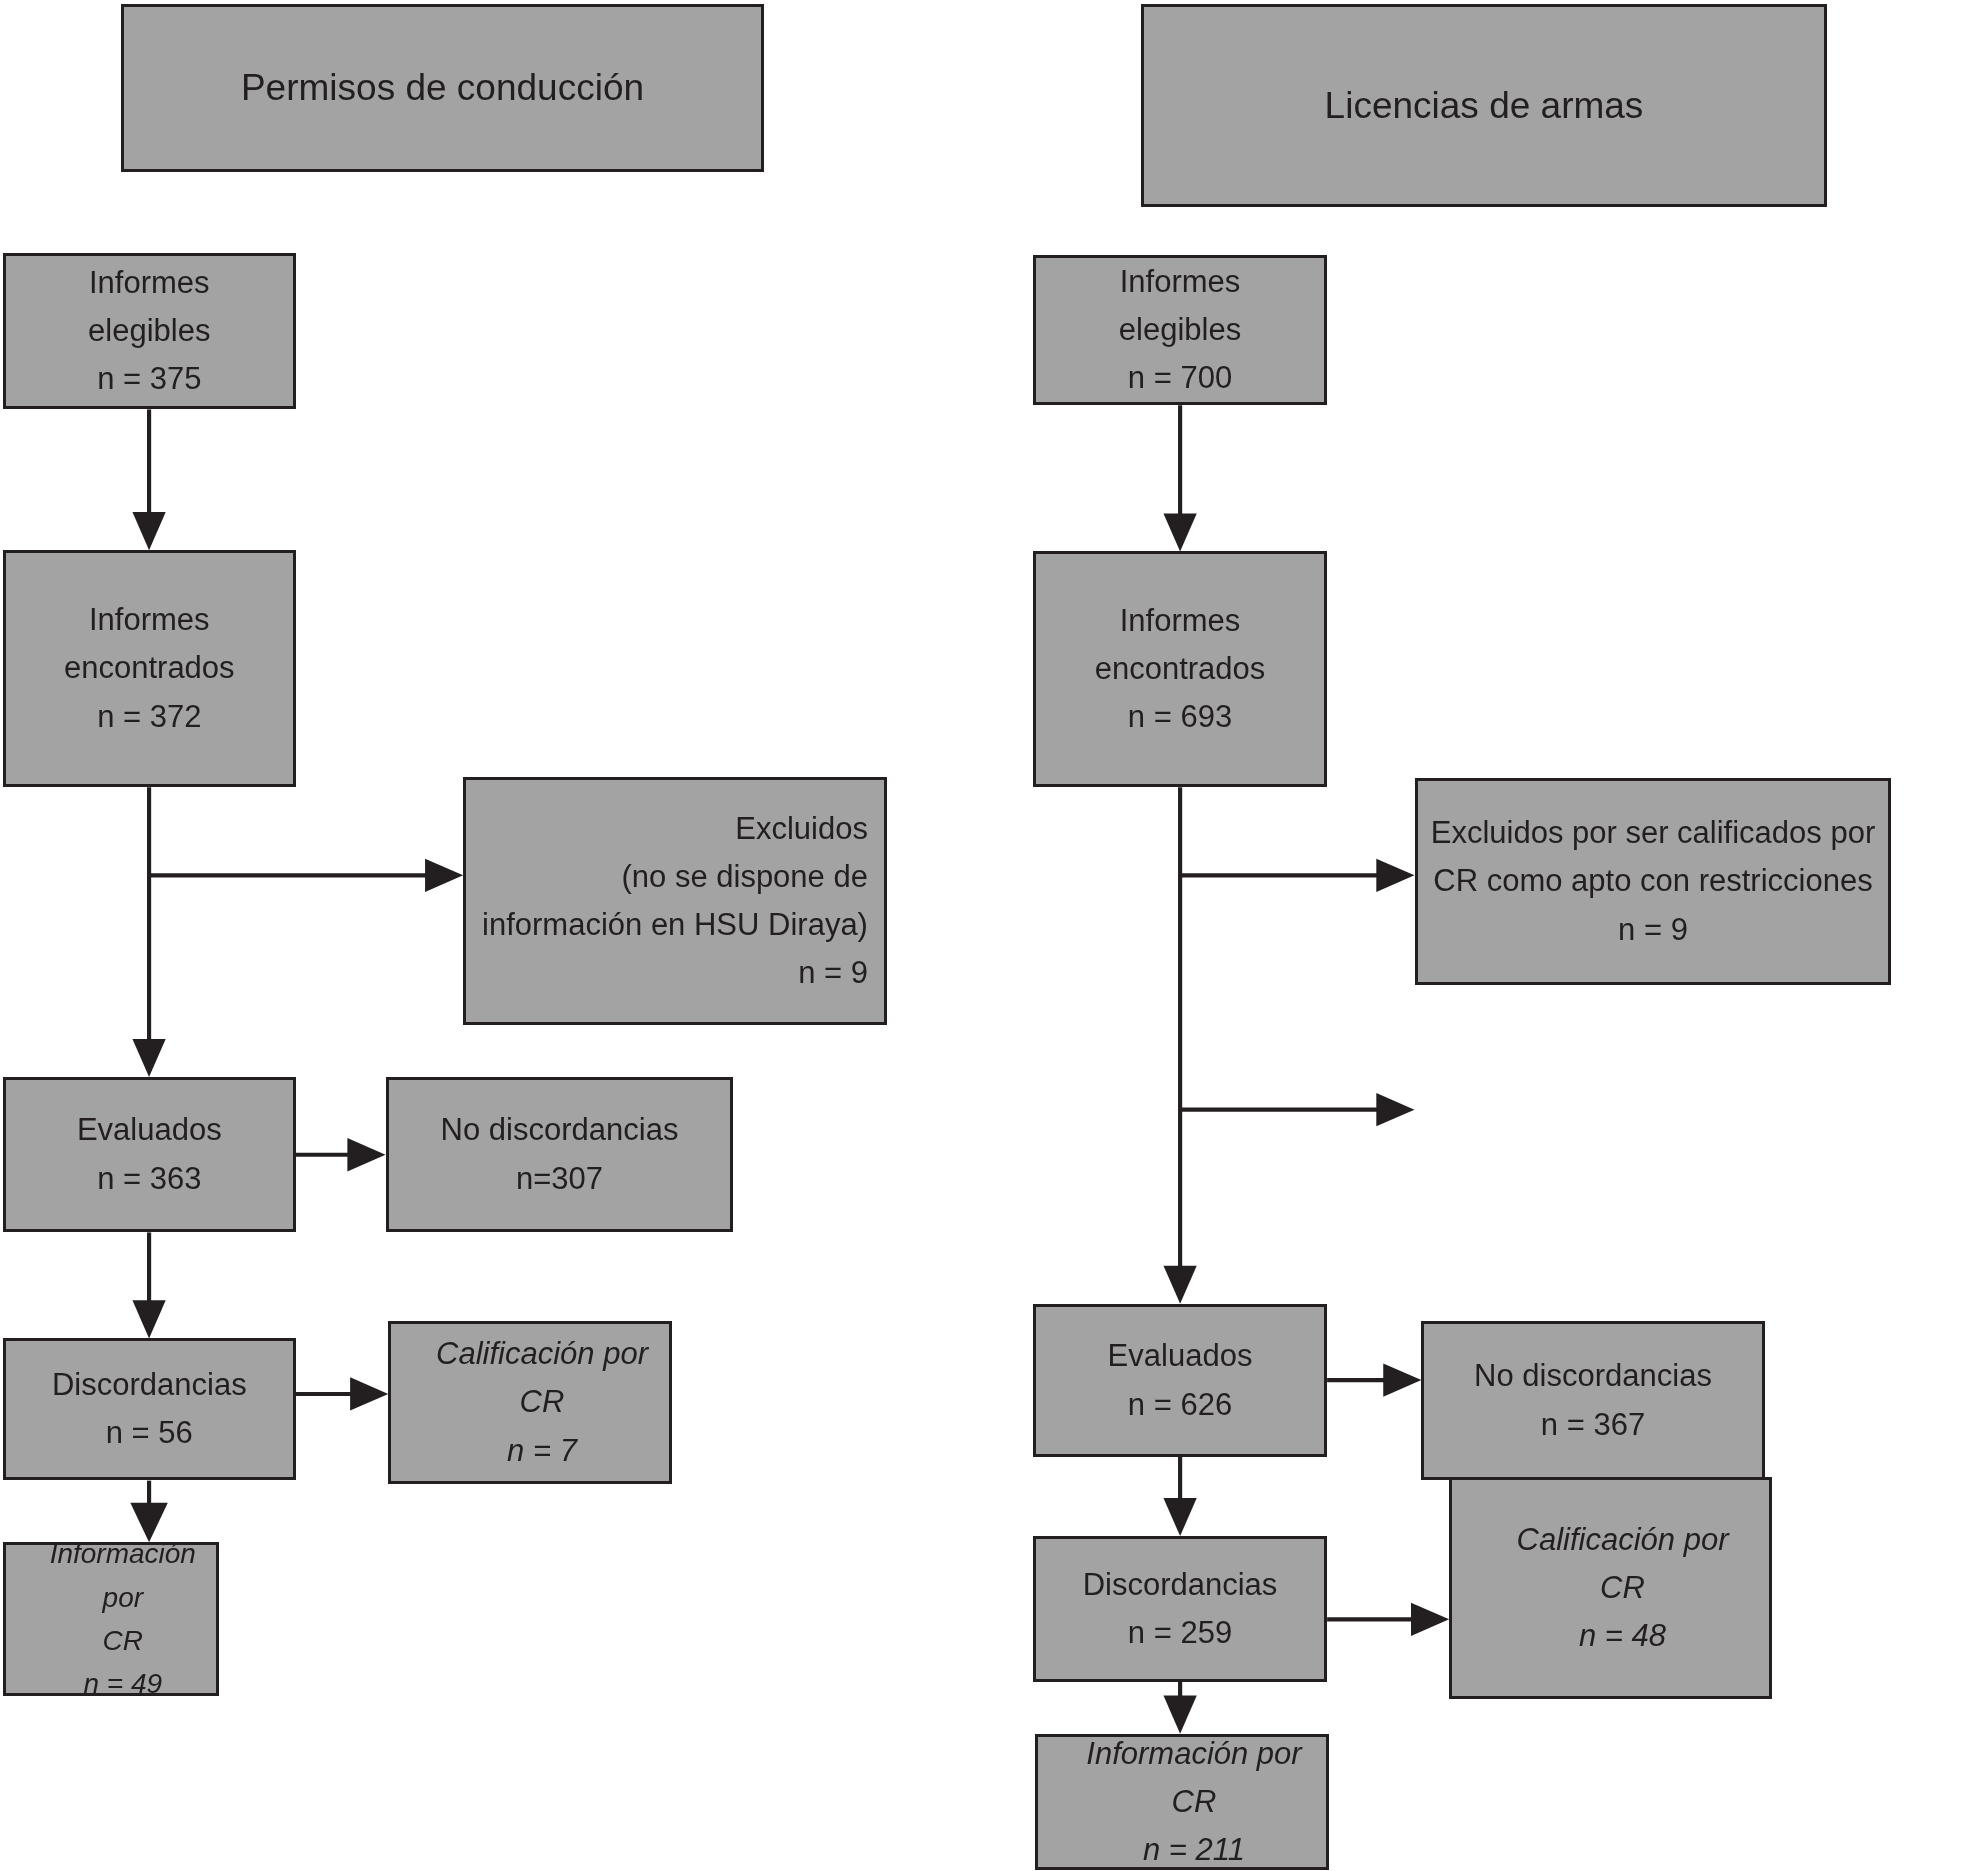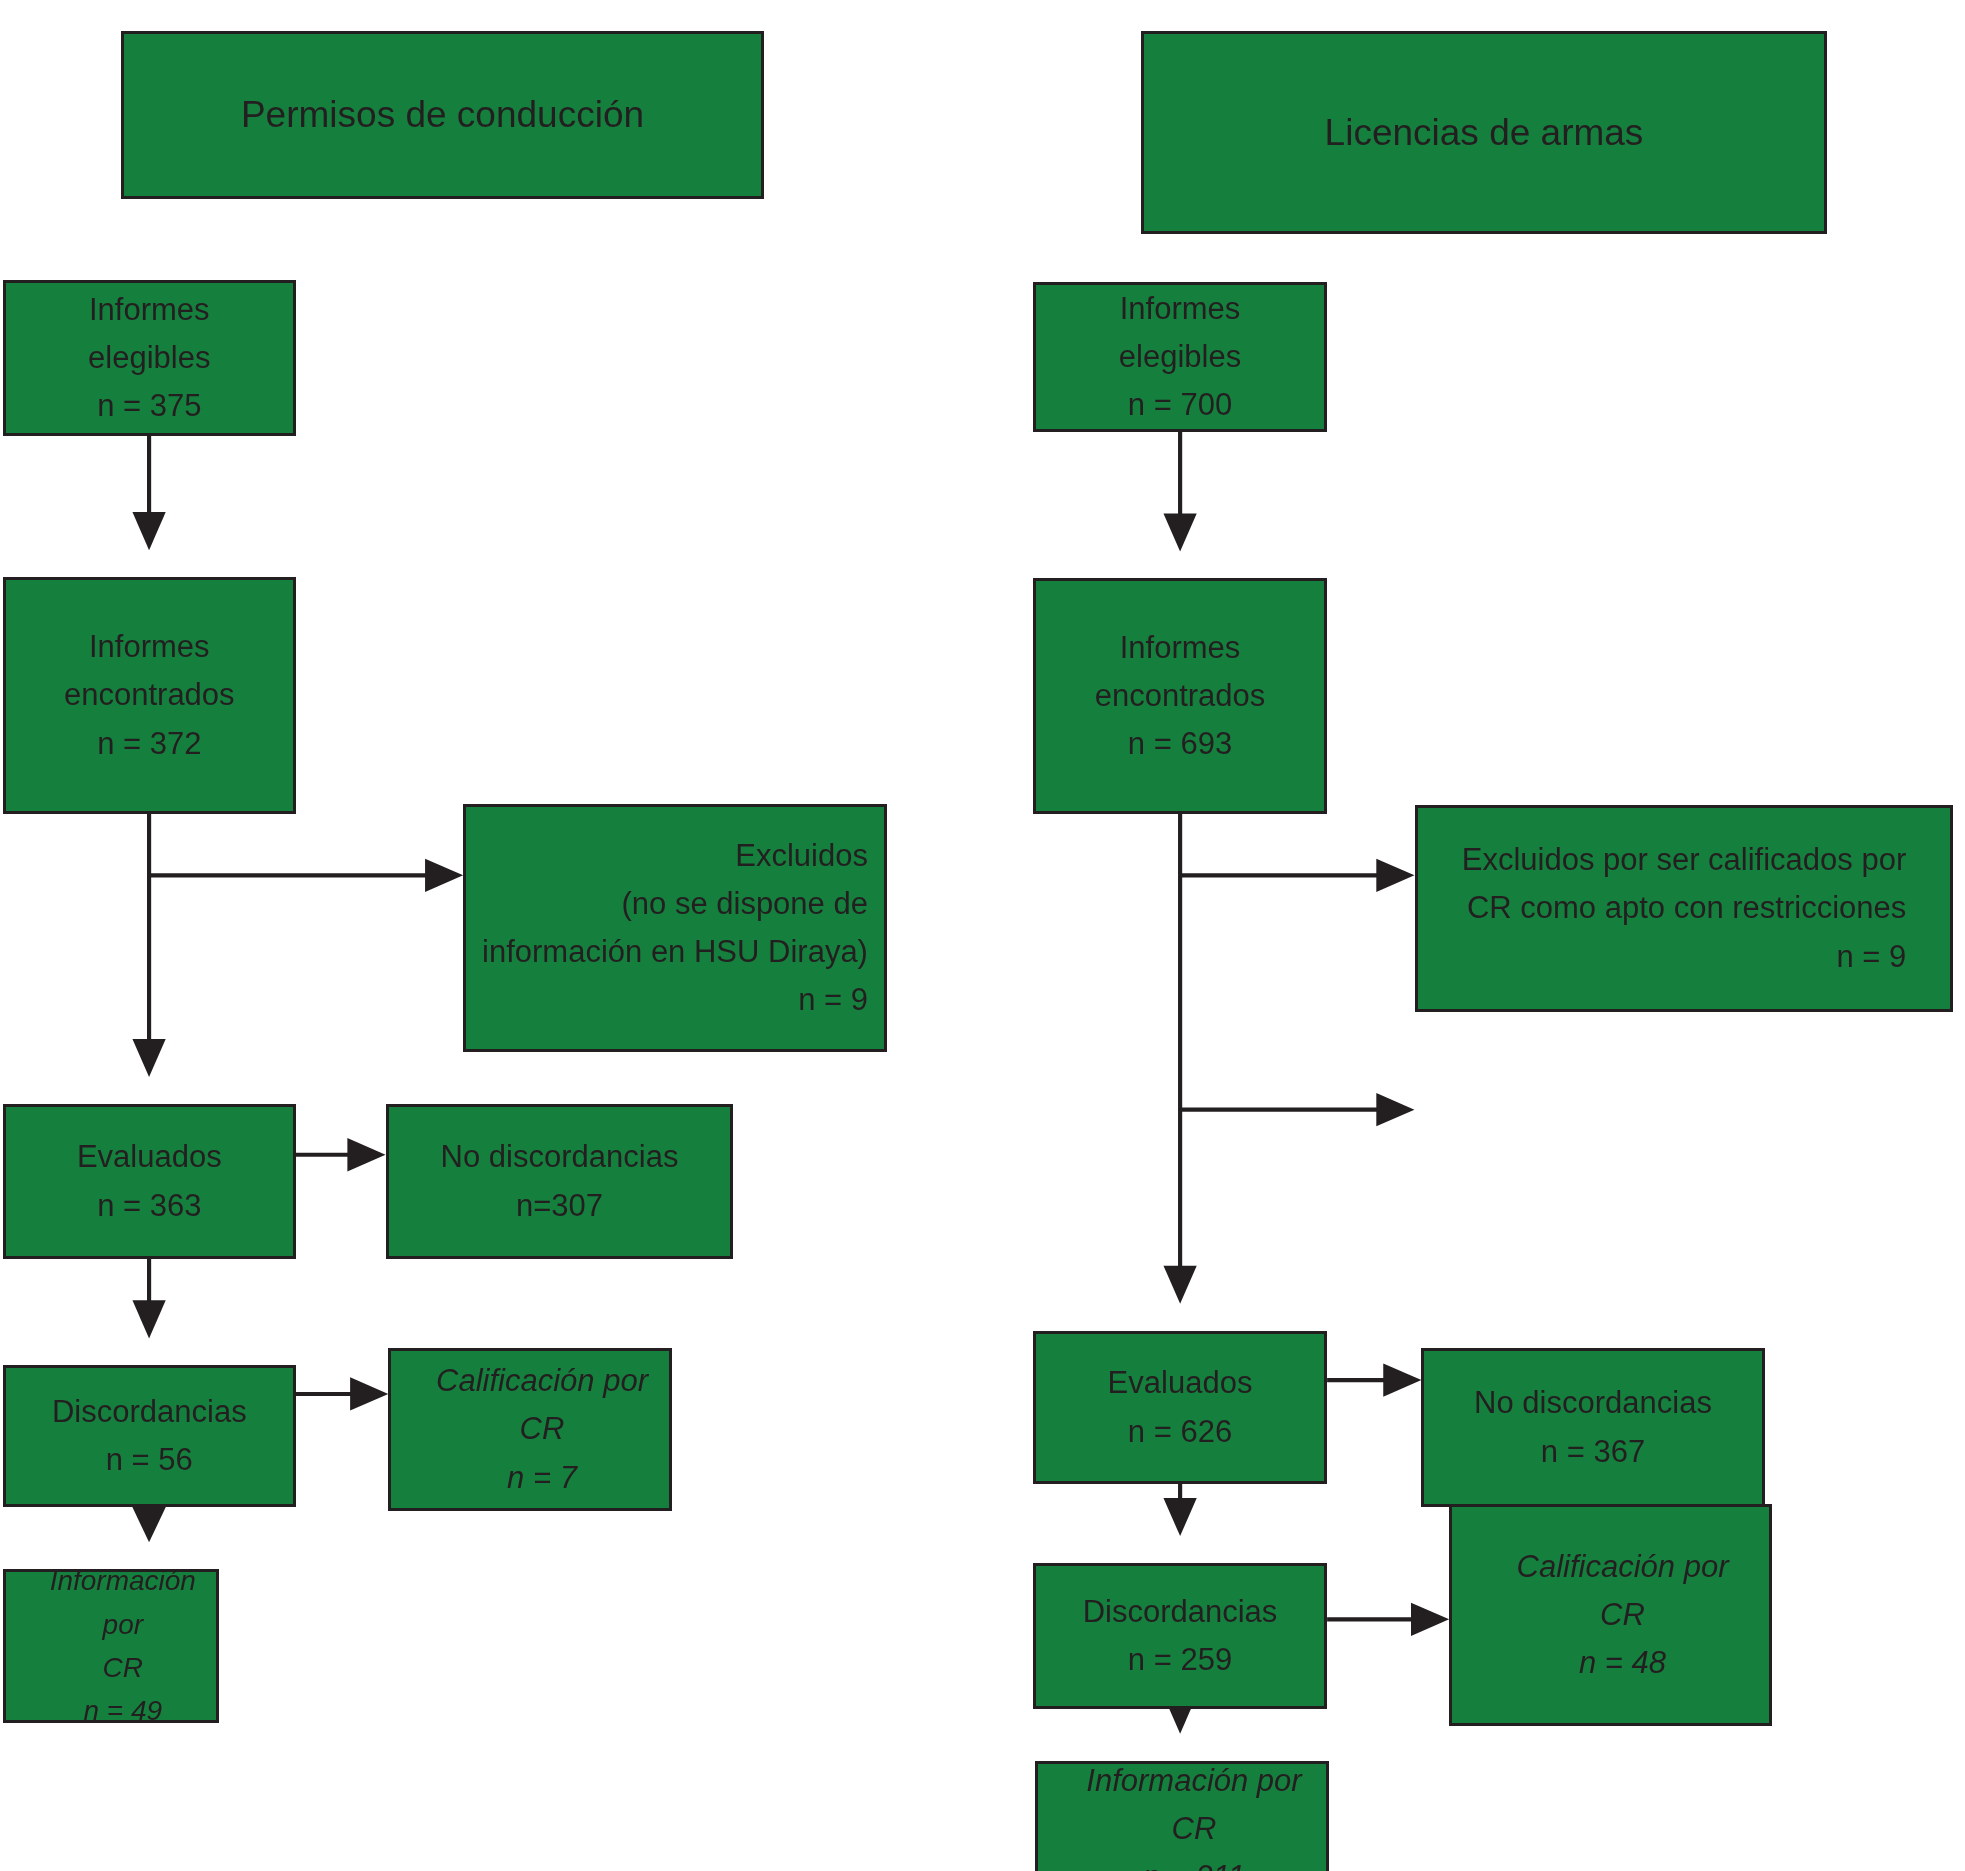--- a/index.html
+++ b/index.html
@@ -19,30 +19,29 @@
     position: absolute;
     left: 0;
     top: 0;
     width: 1965px;
     height: 1872px;
   }
   .box {
     position: absolute;
     box-sizing: border-box;
     border: 3.5px solid #231f20;
-    background: #15803d;
+    background: #a3a3a3;
     display: flex;
     align-items: center;
     justify-content: center;
     text-align: center;
     white-space: pre-line;
     font-size: 31px;
     line-height: 1.55;
     color: #231f20;
-    margin-top: 27px;
   }
   .header {
     font-size: 37px;
     line-height: 1.3;
   }
   .italic {
     font-style: italic;
     padding-left: 24px;
   }
   .small {
@@ -56,21 +55,21 @@
   #a2    { left: 2.8px;    top: 550px;  width: 293px; height: 237px; }
   #exl   { left: 463px;  top: 777px; width: 424px; height: 248px; text-align: right; }
   #a3    { left: 2.8px;    top: 1077px; width: 293px; height: 155px; }
   #ndl   { left: 386px;  top: 1077px; width: 347px; height: 155px; }
   #a4    { left: 2.8px;    top: 1338px; width: 293px; height: 142px; }
   #call  { left: 388px;  top: 1321px; width: 284px; height: 163px; }
   #a5    { left: 2.8px;    top: 1542px; width: 216px; height: 154px; }
 
   #b1    { left: 1033px; top: 255px;  width: 294px; height: 150px; }
   #b2    { left: 1033px; top: 551px;  width: 294px; height: 236px; }
-  #exr1  { left: 1415px; top: 778px; width: 538px; height: 207px; text-align: right; }
+  #exr1  { left: 1415px; top: 778px; width: 476px; height: 207px; }
   #exr2  { left: 1415px; top: 1012px; width: 542px; height: 277px; }
   #b3    { left: 1033px; top: 1304px; width: 294px; height: 153px; }
   #ndr   { left: 1421px; top: 1321px; width: 344px; height: 159px; }
   #b4    { left: 1033px; top: 1536px; width: 294px; height: 146px; }
   #calr  { left: 1449px; top: 1477px; width: 323px; height: 222px; }
   #b5    { left: 1035px; top: 1734px; width: 294px; height: 136px; }
 </style>
 </head>
 <body>
 

